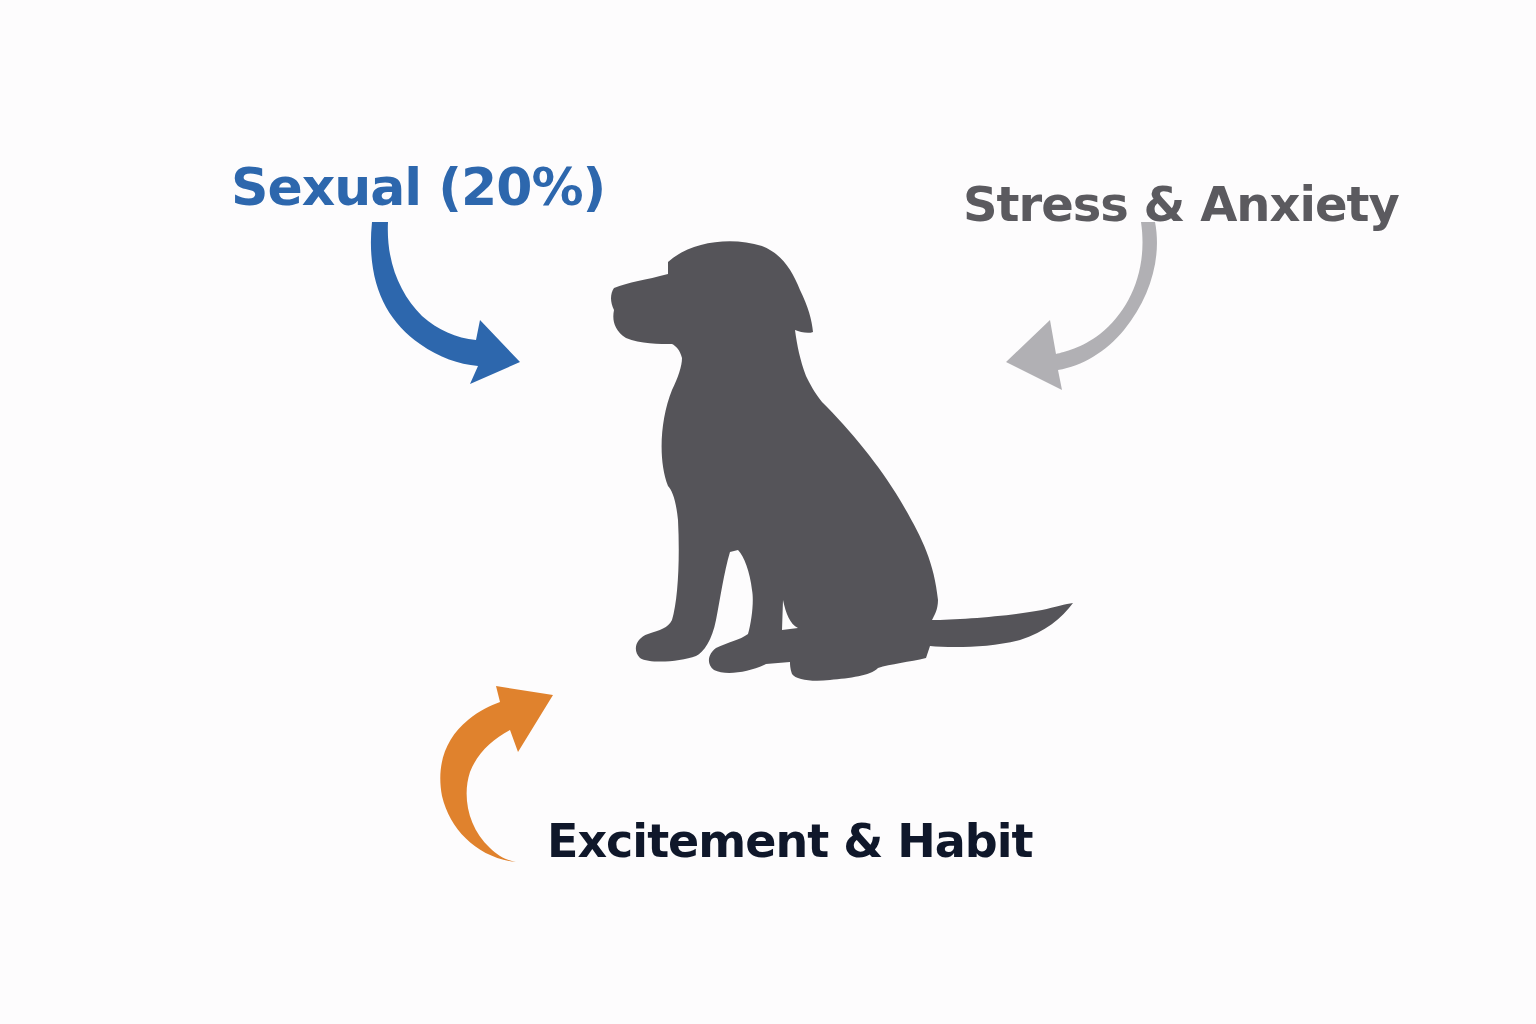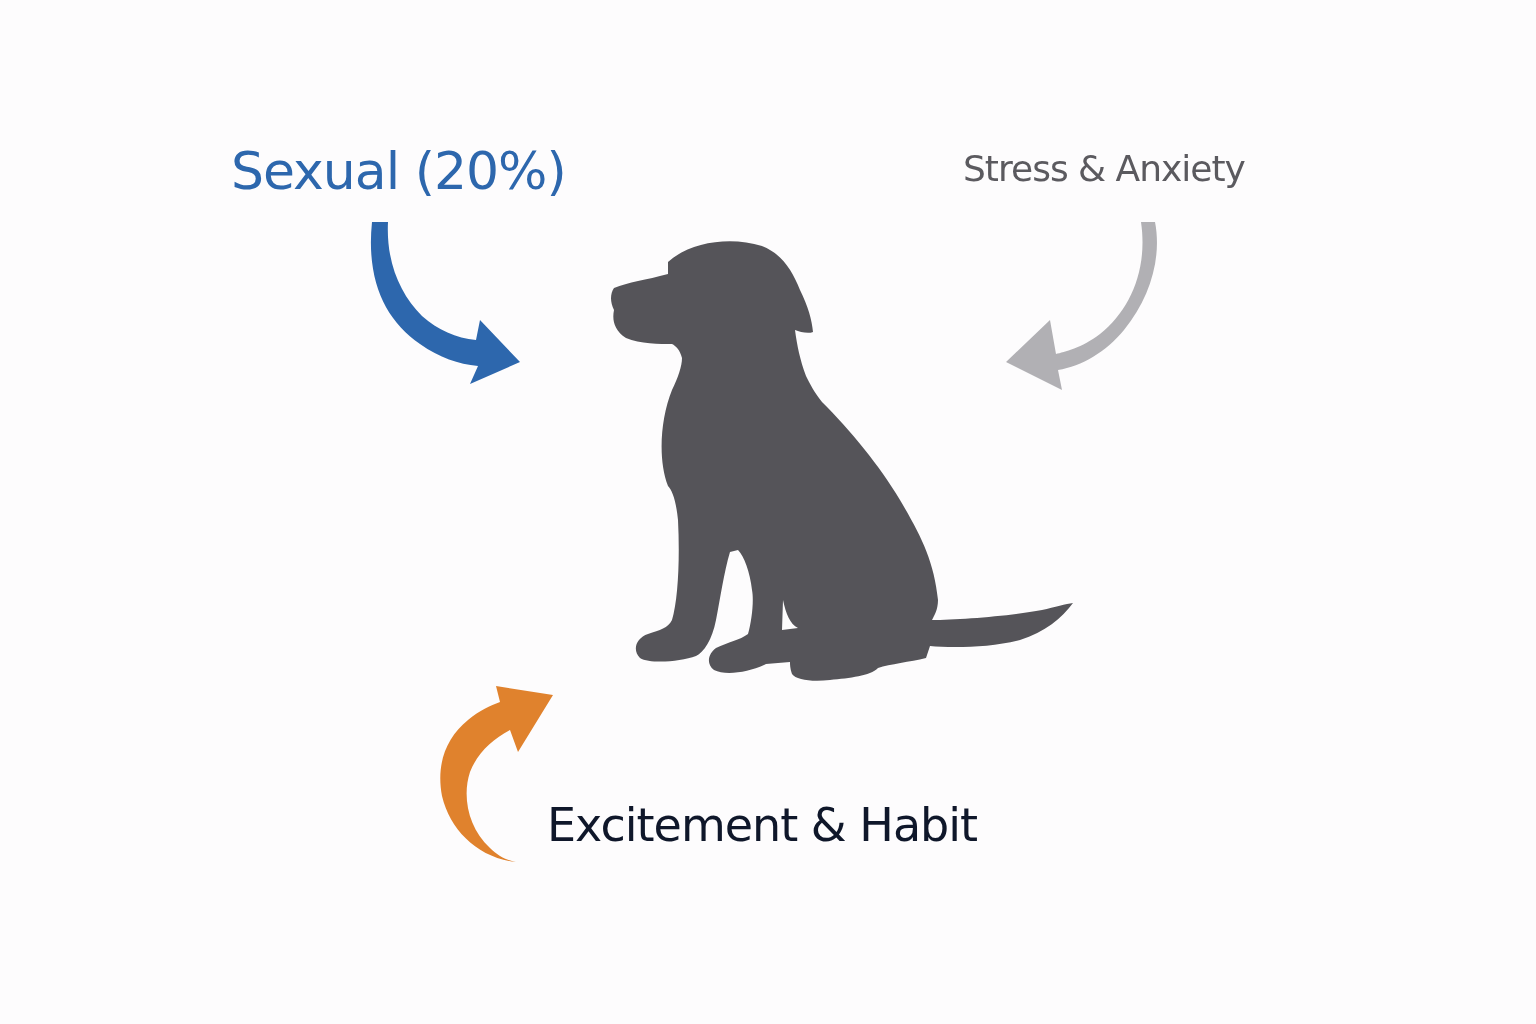--- a/index.html
+++ b/index.html
@@ -10,35 +10,36 @@
     body {
       width: 1536px;
       height: 1024px;
       position: relative;
       overflow: hidden;
       font-family: "DejaVu Sans", "Liberation Sans", sans-serif;
     }
     .label {
       position: absolute;
       white-space: nowrap;
-      font-weight: 400;
+      font-weight: 700;
       letter-spacing: -0.5px;
       line-height: 1;
+      margin-top: 16px;
     }
     .label-sexual {
       left: 231px;
       top: 145px;
       font-size: 52px;
       color: #2d67ad;
       letter-spacing: -1px;
     }
     .label-stress {
       left: 963px;
-      top: 151px;
-      font-size: 36px;
+      top: 164px;
+      font-size: 48px;
       color: #5b5a5f;
       letter-spacing: -1px;
     }
     .label-excitement {
       left: 547px;
       top: 802px;
       font-size: 46px;
       color: #0f172a;
       letter-spacing: -1px;
     }

